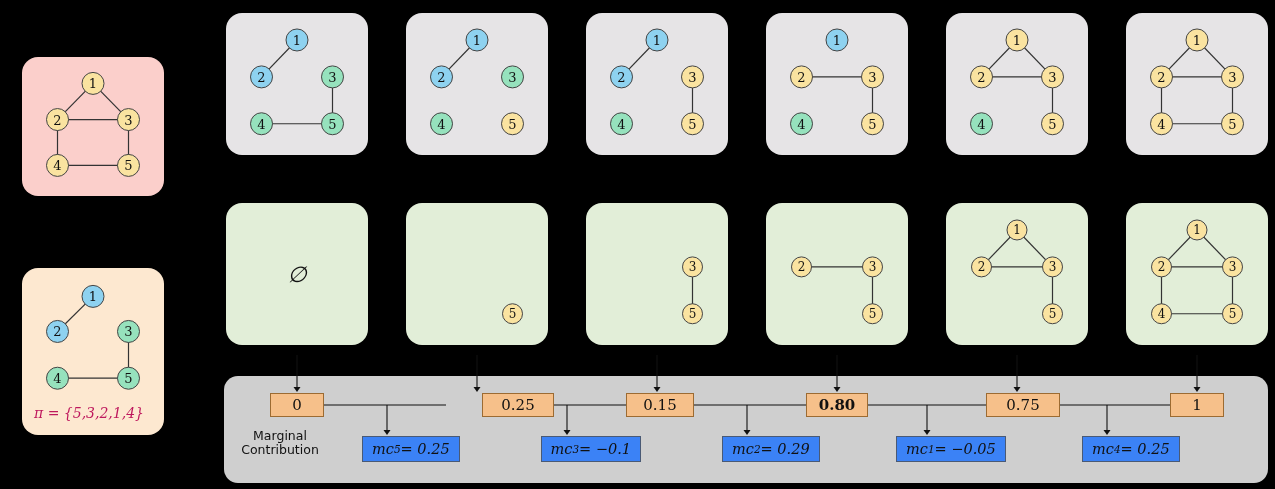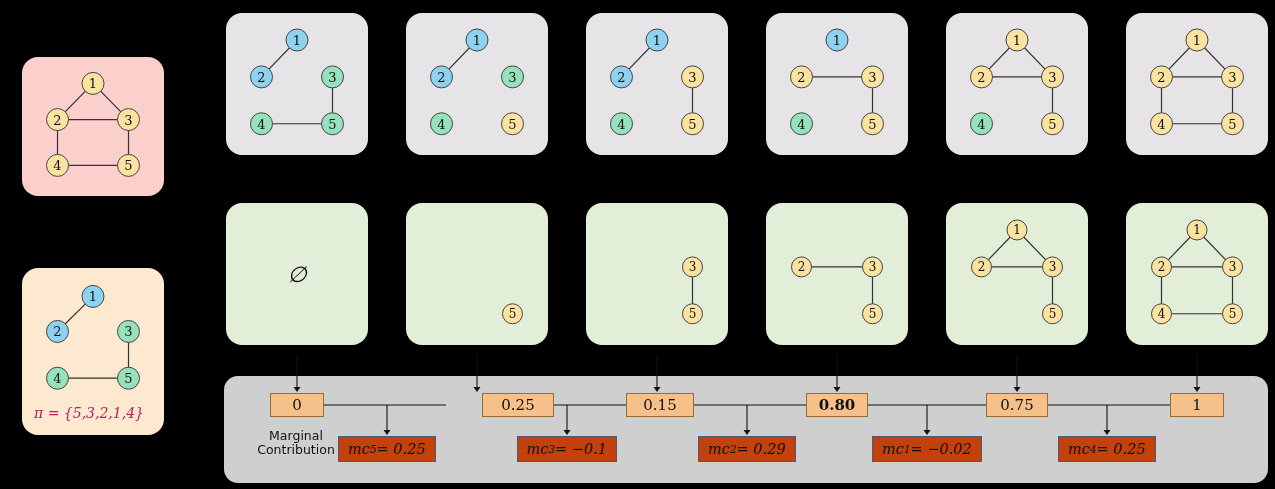--- a/index.html
+++ b/index.html
@@ -13,28 +13,28 @@
   .emptyset{position:absolute;left:0;right:0;top:50%;transform:translateY(-50%);
             text-align:center;font-family:"DejaVu Serif","Liberation Serif",serif;
             font-style:italic;font-size:22px;color:#111;}
   .perm-label{position:absolute;left:0;right:0;bottom:14px;
               font-family:"DejaVu Serif","Liberation Serif",serif;font-style:italic;
               font-size:14px;color:#be185d;margin-left:12px;}
   
   #bottom-bar{position:absolute;left:224px;top:376px;width:1044px;height:107px;
               background:#cfcfcf;border-radius:14px;}
   .mc-label{position:absolute;left:236px;top:429px;width:88px;text-align:center;
-            font-size:12.5px;line-height:1.15;color:#111;margin-left:16px;}
+            font-size:12.5px;line-height:1.15;color:#111;}
   .vbox{position:absolute;height:24px;background:#f6c08a;border:1px solid #9c6b32;
         box-sizing:border-box;display:flex;align-items:center;justify-content:center;
         font-family:"DejaVu Serif","Liberation Serif",serif;font-size:15px;color:#111;}
-  .mcbox{position:absolute;height:26px;background:#c2410c;border:1px solid #4a5a75;
+  .mcbox{position:absolute;height:26px;background:#3b82f6;border:1px solid #4a5a75;
          box-sizing:border-box;display:flex;align-items:center;justify-content:center;
          font-family:"DejaVu Serif","Liberation Serif",serif;font-style:italic;
-         font-size:14.5px;color:#111;white-space:nowrap;padding:0 9px;}
+         font-size:14.5px;color:#111;white-space:nowrap;padding:0 9px;margin-left:24px;}
   .mcbox .sub{font-size:10.5px;vertical-align:sub;font-style:italic;}
   #wires{position:absolute;left:0;top:0;width:1275px;height:489px;pointer-events:none;}
 </style>
 </head>
 <body>
 
 <div class="panel card" id="original-panel" style="left:22px;top:57px;width:142px;height:139px;background:#fbcfcb;">
   <svg class="graph-svg" viewBox="0 0 142 139">
       <line x1="71" y1="26.41" x2="35.5" y2="62.550000000000004" class="edge"></line>
       <line x1="71" y1="26.41" x2="106.5" y2="62.550000000000004" class="edge"></line>
@@ -281,21 +281,21 @@
     <line x1="927" y1="405" x2="927" y2="431" stroke="#111" stroke-width="1.1"></line>
     <path d="M923.5,430 L930.5,430 L927,435 Z" fill="#111"></path>
     <line x1="1107" y1="405" x2="1107" y2="431" stroke="#111" stroke-width="1.1"></line>
     <path d="M1103.5,430 L1110.5,430 L1107,435 Z" fill="#111"></path>
   </svg>
 <div id="value-boxes">
     <div class="vbox" style="left: 270px; top: 393px; width: 54px;">0</div>
     <div class="vbox" style="left: 446px; top: 393px; width: 72px; margin-left: 36px;">0.25</div>
     <div class="vbox" style="left: 626px; top: 393px; width: 68px;">0.15</div>
     <div class="vbox" style="left: 806px; top: 393px; width: 62px; font-weight: bold;">0.80</div>
-    <div class="vbox" style="left: 986px; top: 393px; width: 62px;">0.75</div>
+    <div class="vbox" style="left: 986px; top: 393px; width: 74px;">0.75</div>
     <div class="vbox" style="left: 1170px; top: 393px; width: 54px;">1</div>
   </div>
 <div id="mc-boxes">
     <div class="mcbox" style="left: 338px; top: 436px;">
       <span>mc</span>
       <span class="sub">5</span>
       <span> = 0.25</span>
     </div>
     <div class="mcbox" style="left: 516.5px; top: 436px;">
       <span>mc</span>
@@ -303,20 +303,20 @@
       <span> = −0.1</span>
     </div>
     <div class="mcbox" style="left: 698px; top: 436px;">
       <span>mc</span>
       <span class="sub">2</span>
       <span> = 0.29</span>
     </div>
     <div class="mcbox" style="left: 872px; top: 436px;">
       <span>mc</span>
       <span class="sub">1</span>
-      <span> = −0.02</span>
+      <span> = −0.05</span>
     </div>
     <div class="mcbox" style="left: 1058px; top: 436px;">
       <span>mc</span>
       <span class="sub">4</span>
       <span> = 0.25</span>
     </div>
   </div>
 
 </body></html>

